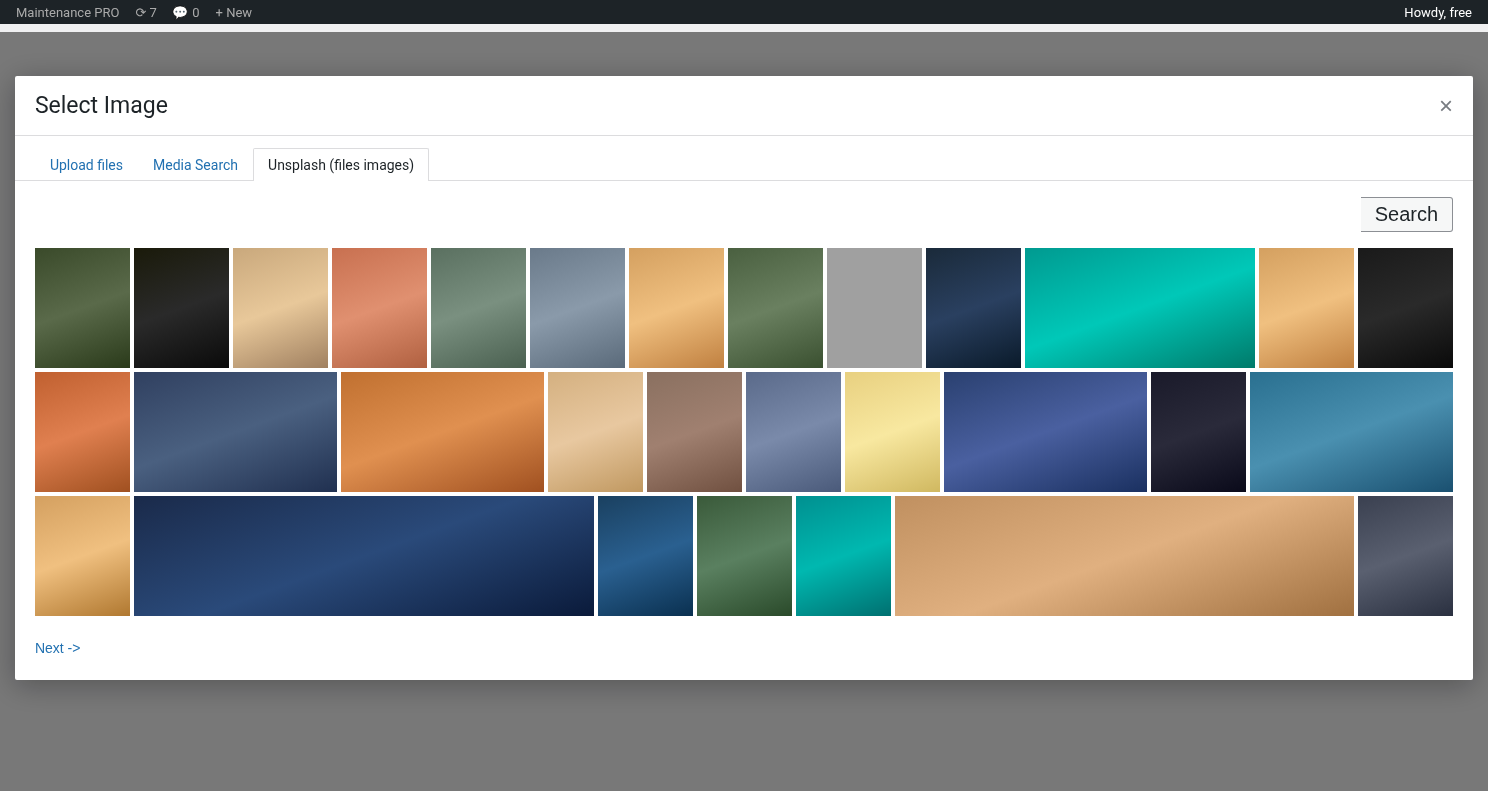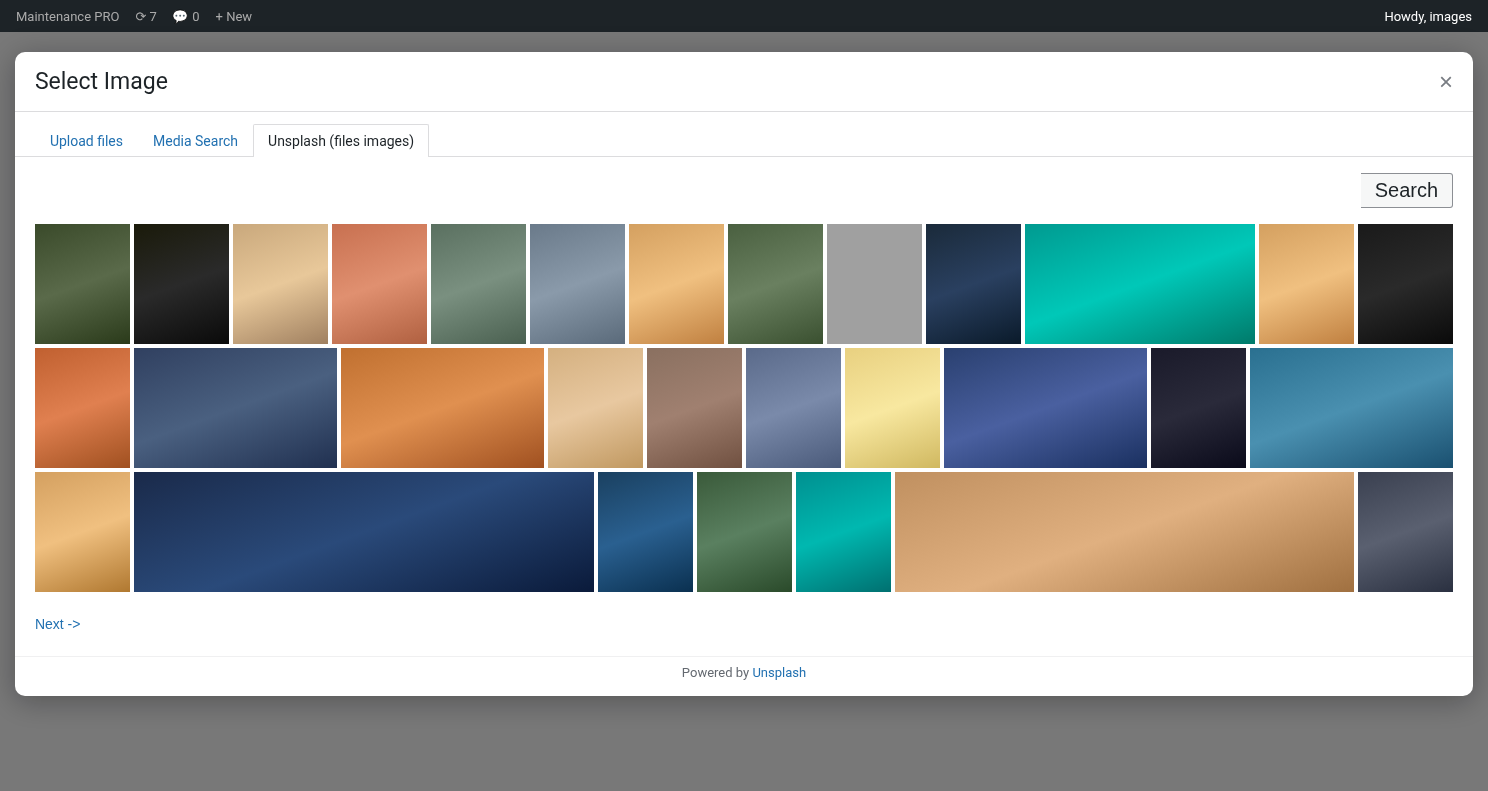--- a/index.html
+++ b/index.html
@@ -2,21 +2,21 @@
 <html><head>
   <meta charset="utf-8">
   <style>
     * { box-sizing: border-box; margin: 0; padding: 0; }
     body { font-family: -apple-system, BlinkMacSystemFont, "Segoe UI", Roboto, sans-serif; background: #f0f0f1; }
 
     
     .admin-bar {
       background: #1d2327;
       color: #fff;
-      height: 32px;
+      height: 24px;
       display: flex;
       align-items: center;
       padding: 0 16px;
       justify-content: space-between;
       font-size: 13px;
     }
     .admin-bar-left { display: flex; align-items: center; gap: 16px; }
     .admin-bar-right { font-size: 13px; }
     .admin-bar span { color: #aaa; }
 
@@ -32,23 +32,24 @@
       align-items: flex-start;
       justify-content: center;
       padding-top: 20px;
     }
 
     
     .modal {
       background: #fff;
       width: 1460px;
       max-width: 98vw;
-      border-radius: 10px;
+      border-radius: 2px;
       box-shadow: 0 5px 30px rgba(0,0,0,0.3);
       overflow: hidden;
+      margin-top: 24px;
     }
 
     .modal-header {
       display: flex;
       align-items: center;
       justify-content: space-between;
       padding: 16px 20px;
       border-bottom: 1px solid #dcdcde;
     }
 
@@ -180,21 +181,21 @@
 </head>
 <body>
 
 <div class="admin-bar">
   <div class="admin-bar-left">
     <span>Maintenance PRO</span>
     <span>⟳ <span>7</span></span>
     <span>💬 <span>0</span></span>
     <span>+ <span>New</span></span>
   </div>
-  <div class="admin-bar-right">Howdy, images</div>
+  <div class="admin-bar-right">Howdy, free</div>
 </div>
 
 <div class="modal-overlay">
   <div class="modal">
 
     <div class="modal-header">
       <h2 class="modal-title">Select Image</h2>
       <button class="modal-close">×</button>
     </div>
 
@@ -306,18 +307,15 @@
         <div class="img-block" style="width:95px">
             <div style="background:linear-gradient(160deg,#3a4050,#5a6070,#2a3040)"></div>
           </div>
       </div>
     </div>
 
     <div class="pagination">
       <button class="next-btn">Next -&gt;</button>
     </div>
 
-    <div class="modal-footer">
-      <span>Powered by </span><a>Unsplash</a>
-    </div>
 
   </div>
 </div>
 
 </body></html>

